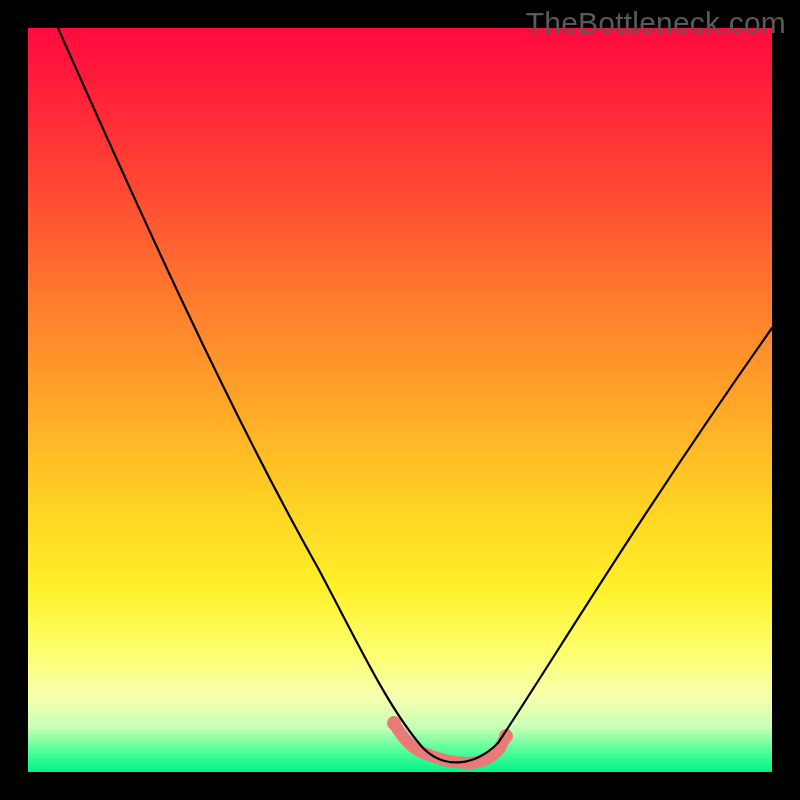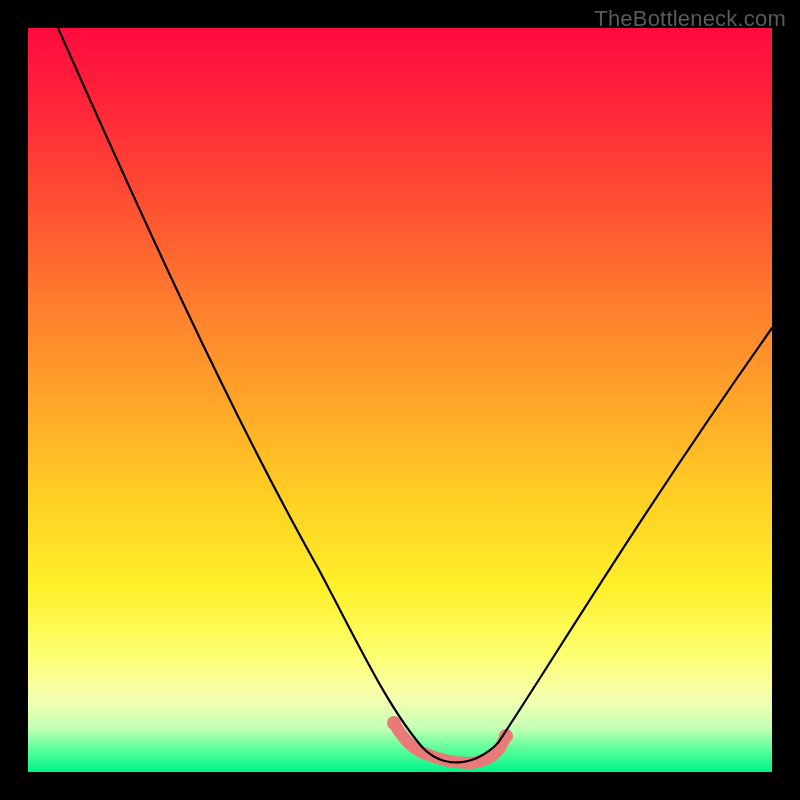--- a/index.html
+++ b/index.html
@@ -15,21 +15,21 @@
     position: relative;
     width: 800px;
     height: 800px;
     background: #000;
   }
   .watermark {
     position: absolute;
     top: 6px;
     right: 14px;
     color: #5a5a5a;
-    font-size: 22px;
+    font-size: 30px;
     font-weight: 500;
     letter-spacing: 0.2px;
     z-index: 20;
   }
   .plot-area {
     position: absolute;
     left: 28px;
     top: 28px;
     width: 744px;
     height: 744px;

